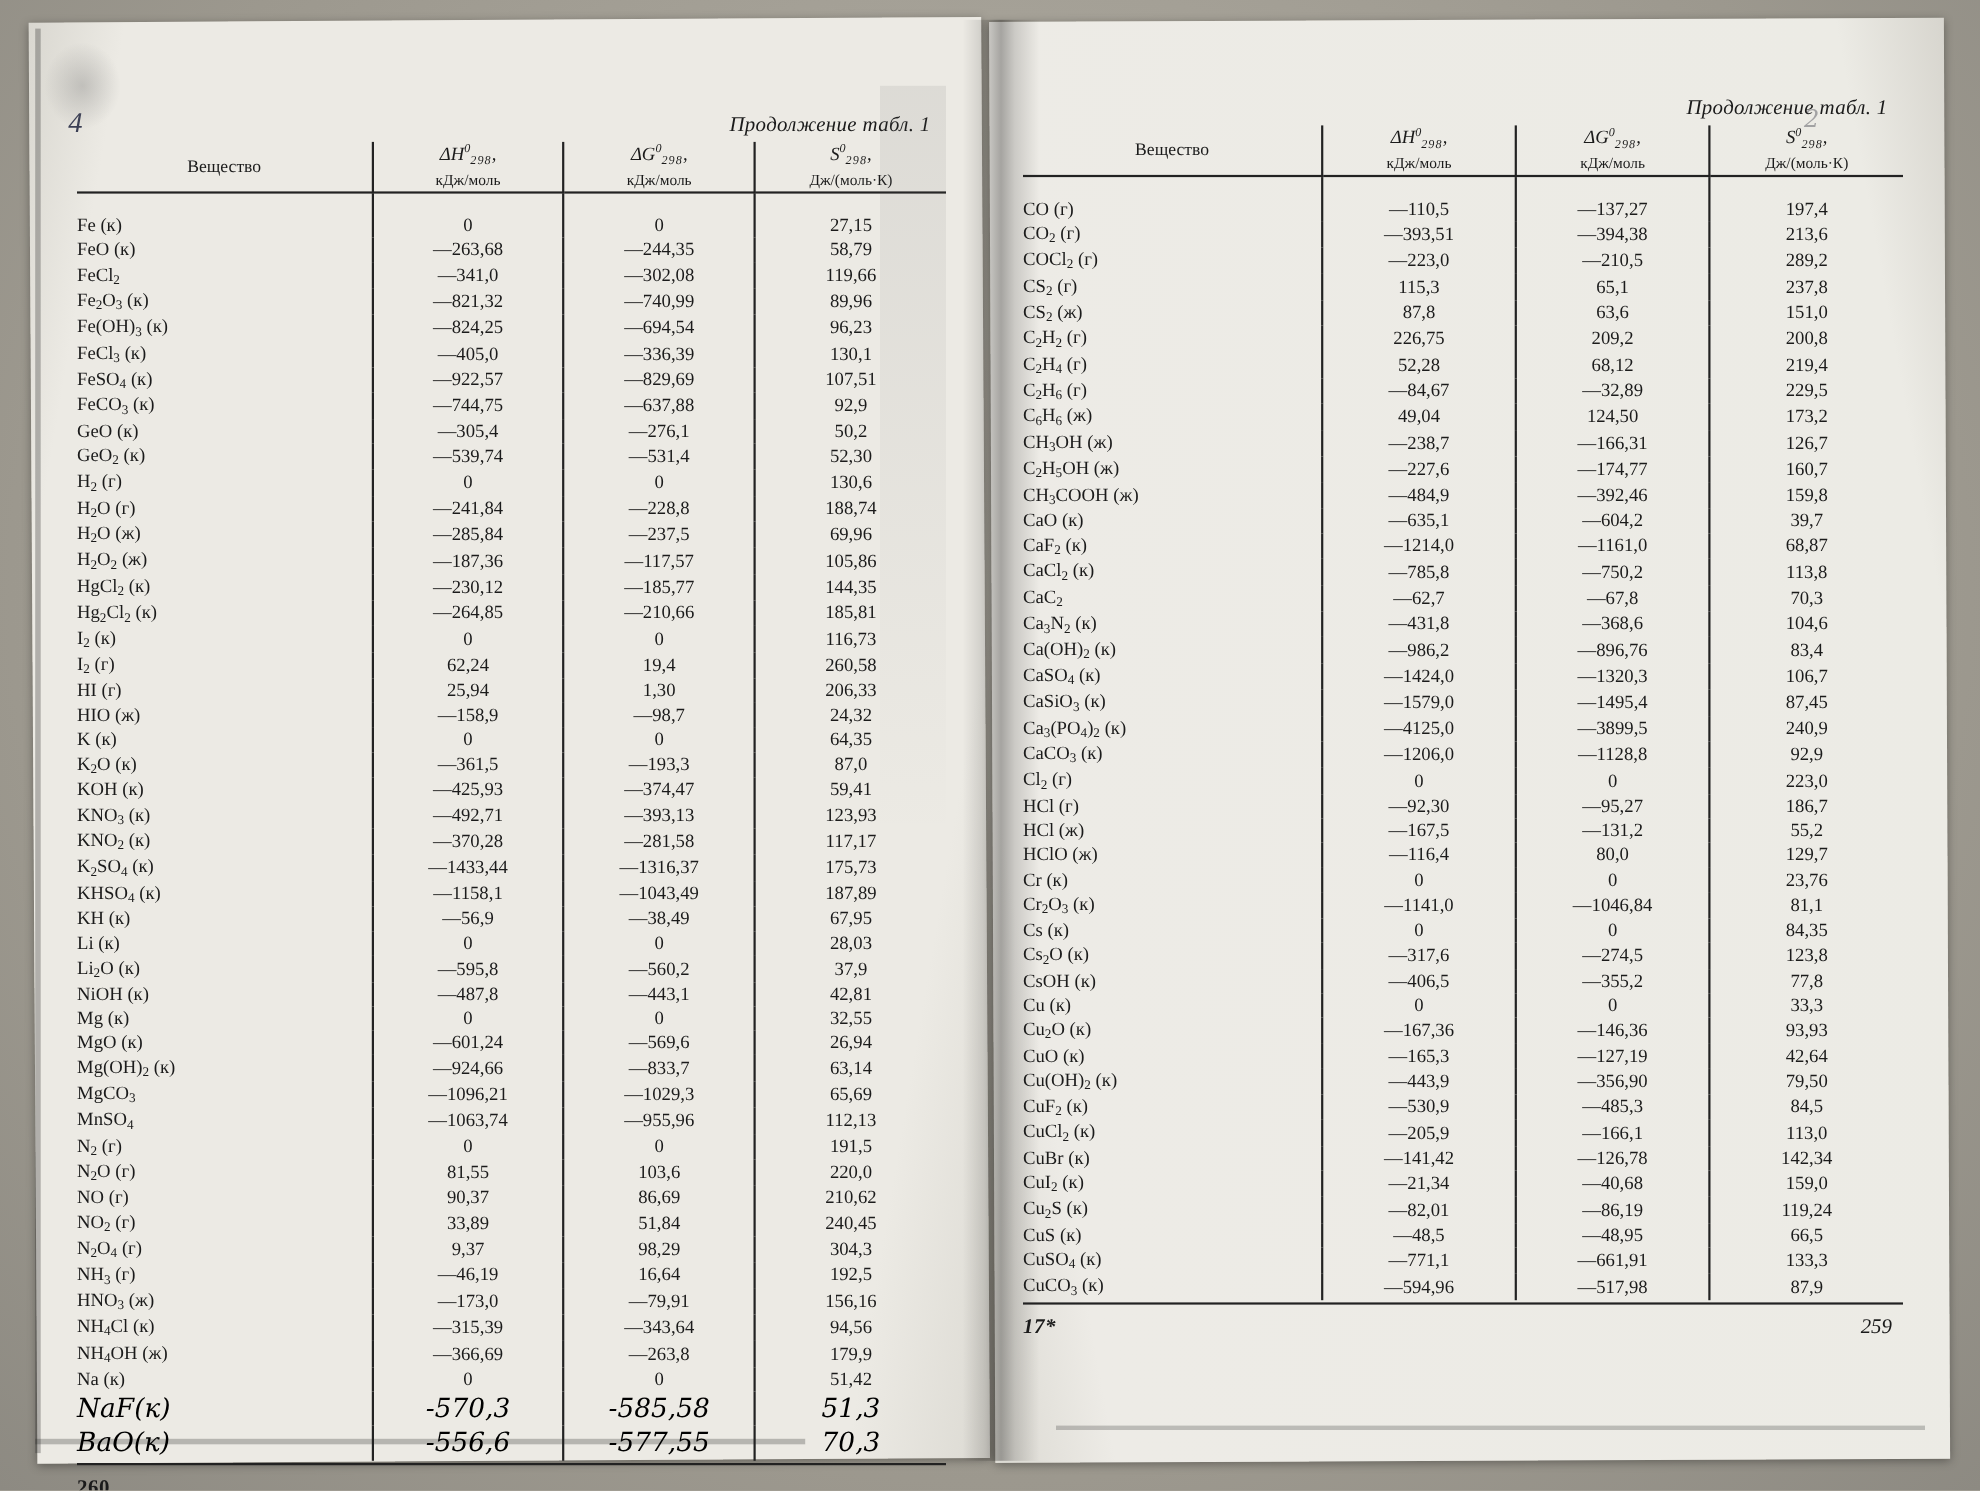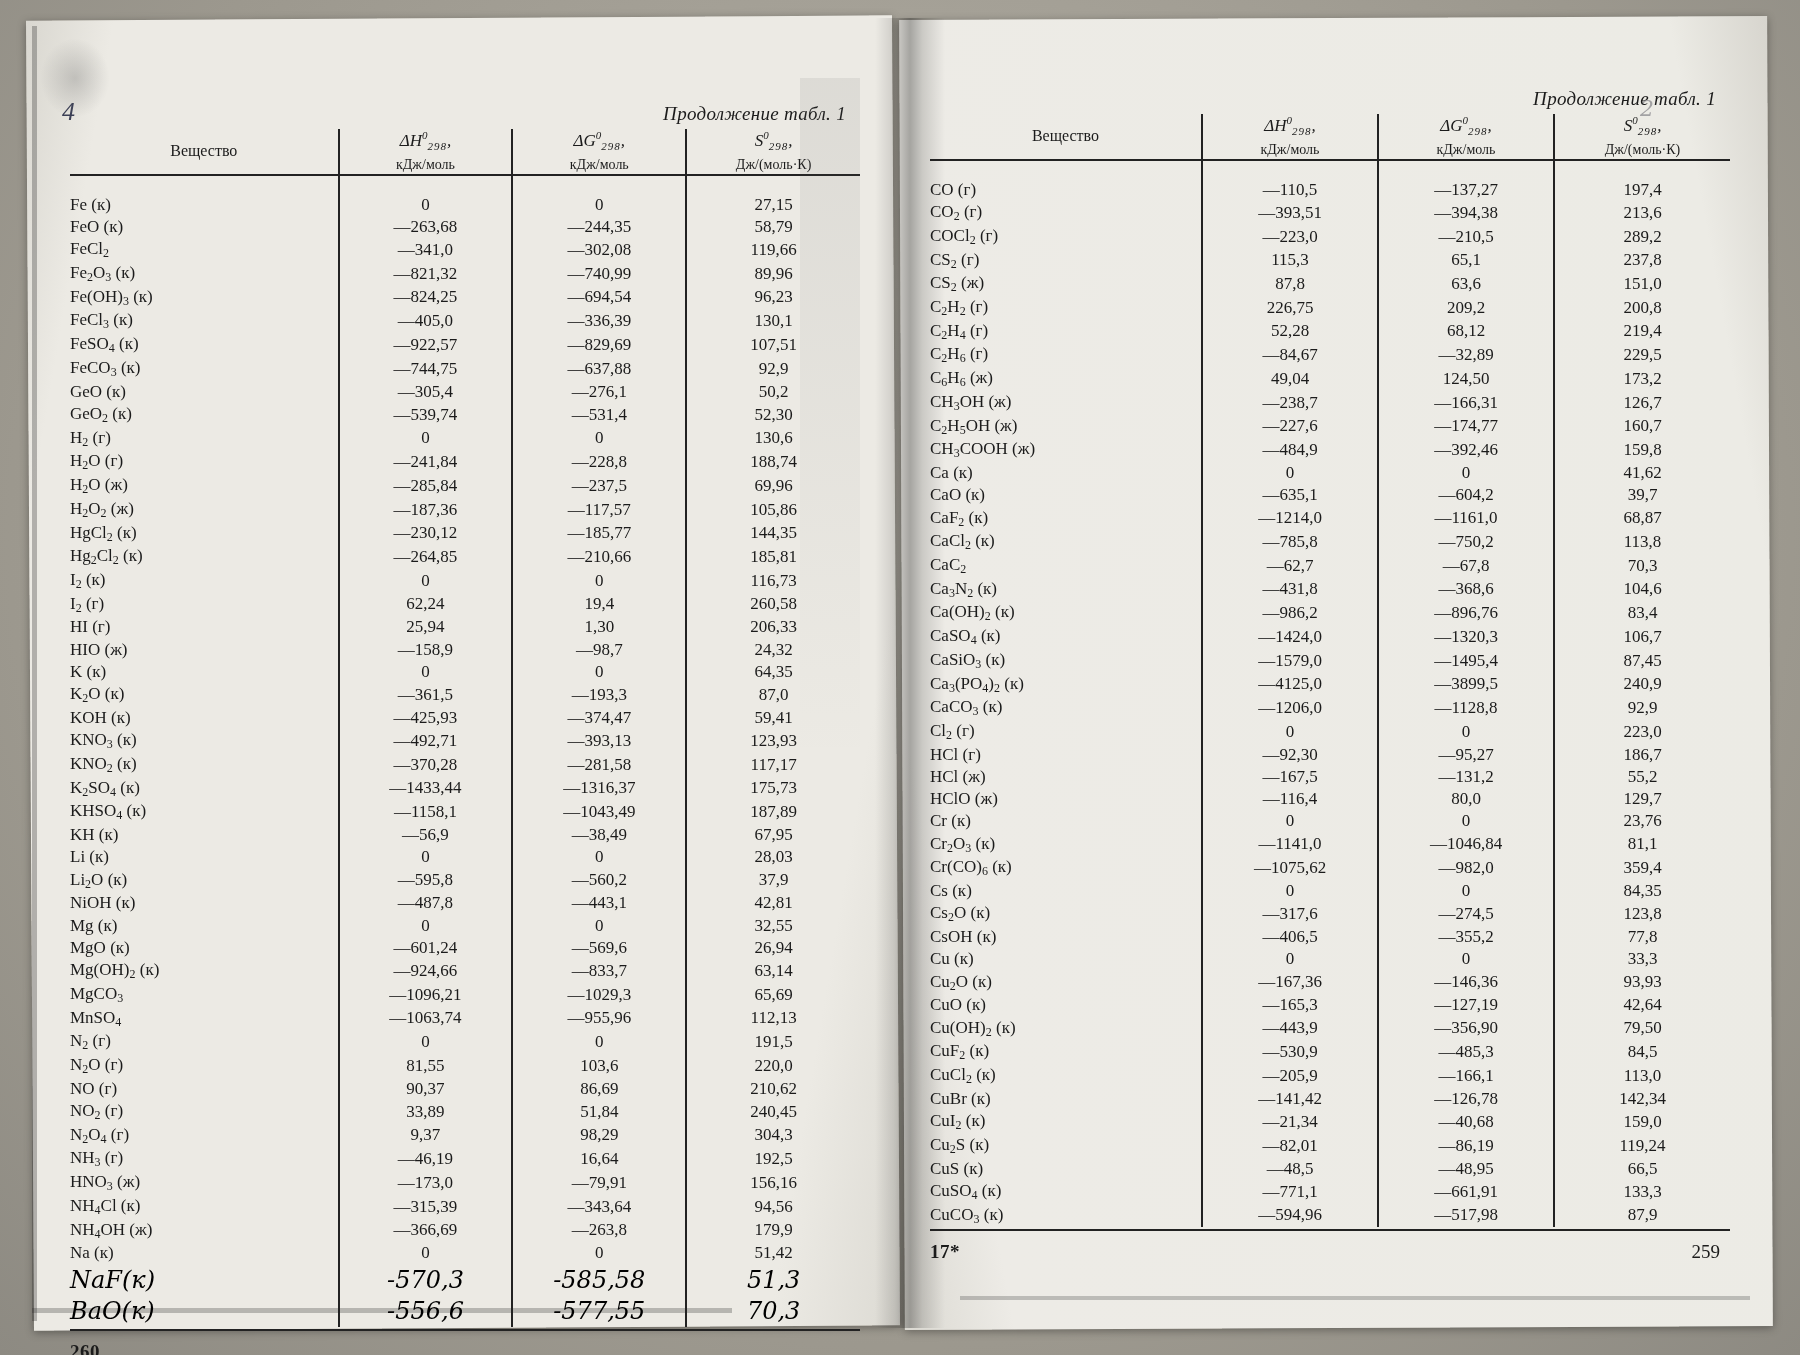--- a/index.html
+++ b/index.html
@@ -594,26 +594,20 @@
               <td class="c-num">—174,77</td>
               <td class="c-num">160,7</td>
             </tr>
             <tr>
               <td class="c-sub">CH<sub class="f">3</sub>COOH (ж)</td>
               <td class="c-num">—484,9</td>
               <td class="c-num">—392,46</td>
               <td class="c-num">159,8</td>
             </tr>
             <tr>
-              <td class="c-sub">Ca (к)</td>
-              <td class="c-num">0</td>
-              <td class="c-num">0</td>
-              <td class="c-num">41,62</td>
-            </tr>
-            <tr>
               <td class="c-sub">CaO (к)</td>
               <td class="c-num">—635,1</td>
               <td class="c-num">—604,2</td>
               <td class="c-num">39,7</td>
             </tr>
             <tr>
               <td class="c-sub">CaF<sub class="f">2</sub> (к)</td>
               <td class="c-num">—1214,0</td>
               <td class="c-num">—1161,0</td>
               <td class="c-num">68,87</td>
@@ -696,26 +690,20 @@
               <td class="c-num">0</td>
               <td class="c-num">23,76</td>
             </tr>
             <tr>
               <td class="c-sub">Cr<sub class="f">2</sub>O<sub class="f">3</sub> (к)</td>
               <td class="c-num">—1141,0</td>
               <td class="c-num">—1046,84</td>
               <td class="c-num">81,1</td>
             </tr>
             <tr>
-              <td class="c-sub">Cr(CO)<sub class="f">6</sub> (к)</td>
-              <td class="c-num">—1075,62</td>
-              <td class="c-num">—982,0</td>
-              <td class="c-num">359,4</td>
-            </tr>
-            <tr>
               <td class="c-sub">Cs (к)</td>
               <td class="c-num">0</td>
               <td class="c-num">0</td>
               <td class="c-num">84,35</td>
             </tr>
             <tr>
               <td class="c-sub">Cs<sub class="f">2</sub>O (к)</td>
               <td class="c-num">—317,6</td>
               <td class="c-num">—274,5</td>
               <td class="c-num">123,8</td>
@@ -795,21 +783,21 @@
             <tr>
               <td class="c-sub">CuCO<sub class="f">3</sub> (к)</td>
               <td class="c-num">—594,96</td>
               <td class="c-num">—517,98</td>
               <td class="c-num">87,9</td>
             </tr>
           </tbody>
       </table>
 
       <div class="rule" style="margin-top:2px;"></div>
-      <div style="display:flex; justify-content:space-between; align-items:flex-end;">
+      <div style="display:flex; justify-content:space-between; align-items:flex-end;font-style:italic;">
         <div class="folio-bottom">17*</div>
         <div class="folio-bottom-right" style="margin-top:-42px;">259</div>
       </div>
     </div>
 
     <div class="pencil-num" style="left:1610px; top:78px; font-size:22px; opacity:.45;">2</div>
 
     <div class="smudge" style="left:10px; top:20px; width:70px; height:80px;
                 background:radial-gradient(ellipse,#6b6b6b 0%, rgba(120,120,120,0) 70%);"></div>
     <div class="smudge" style="left:770px; top:60px; width:60px; height:1140px;

